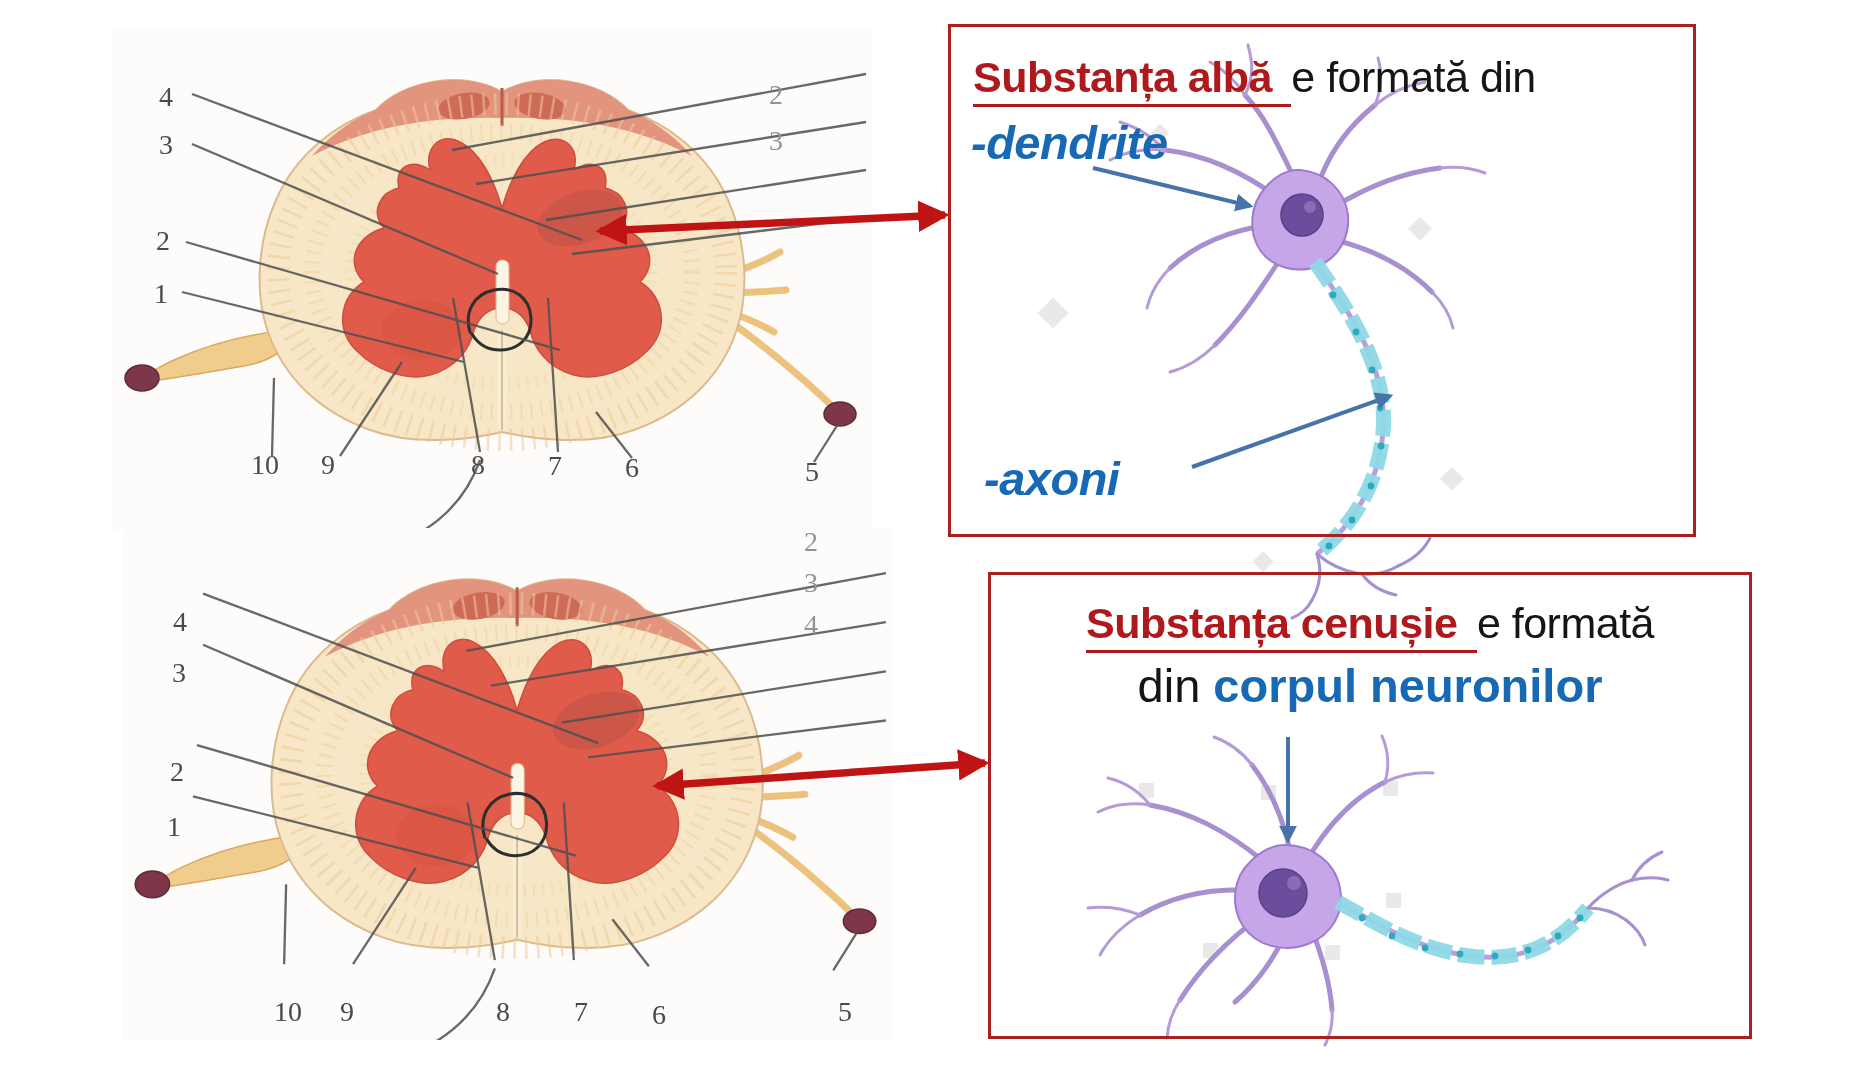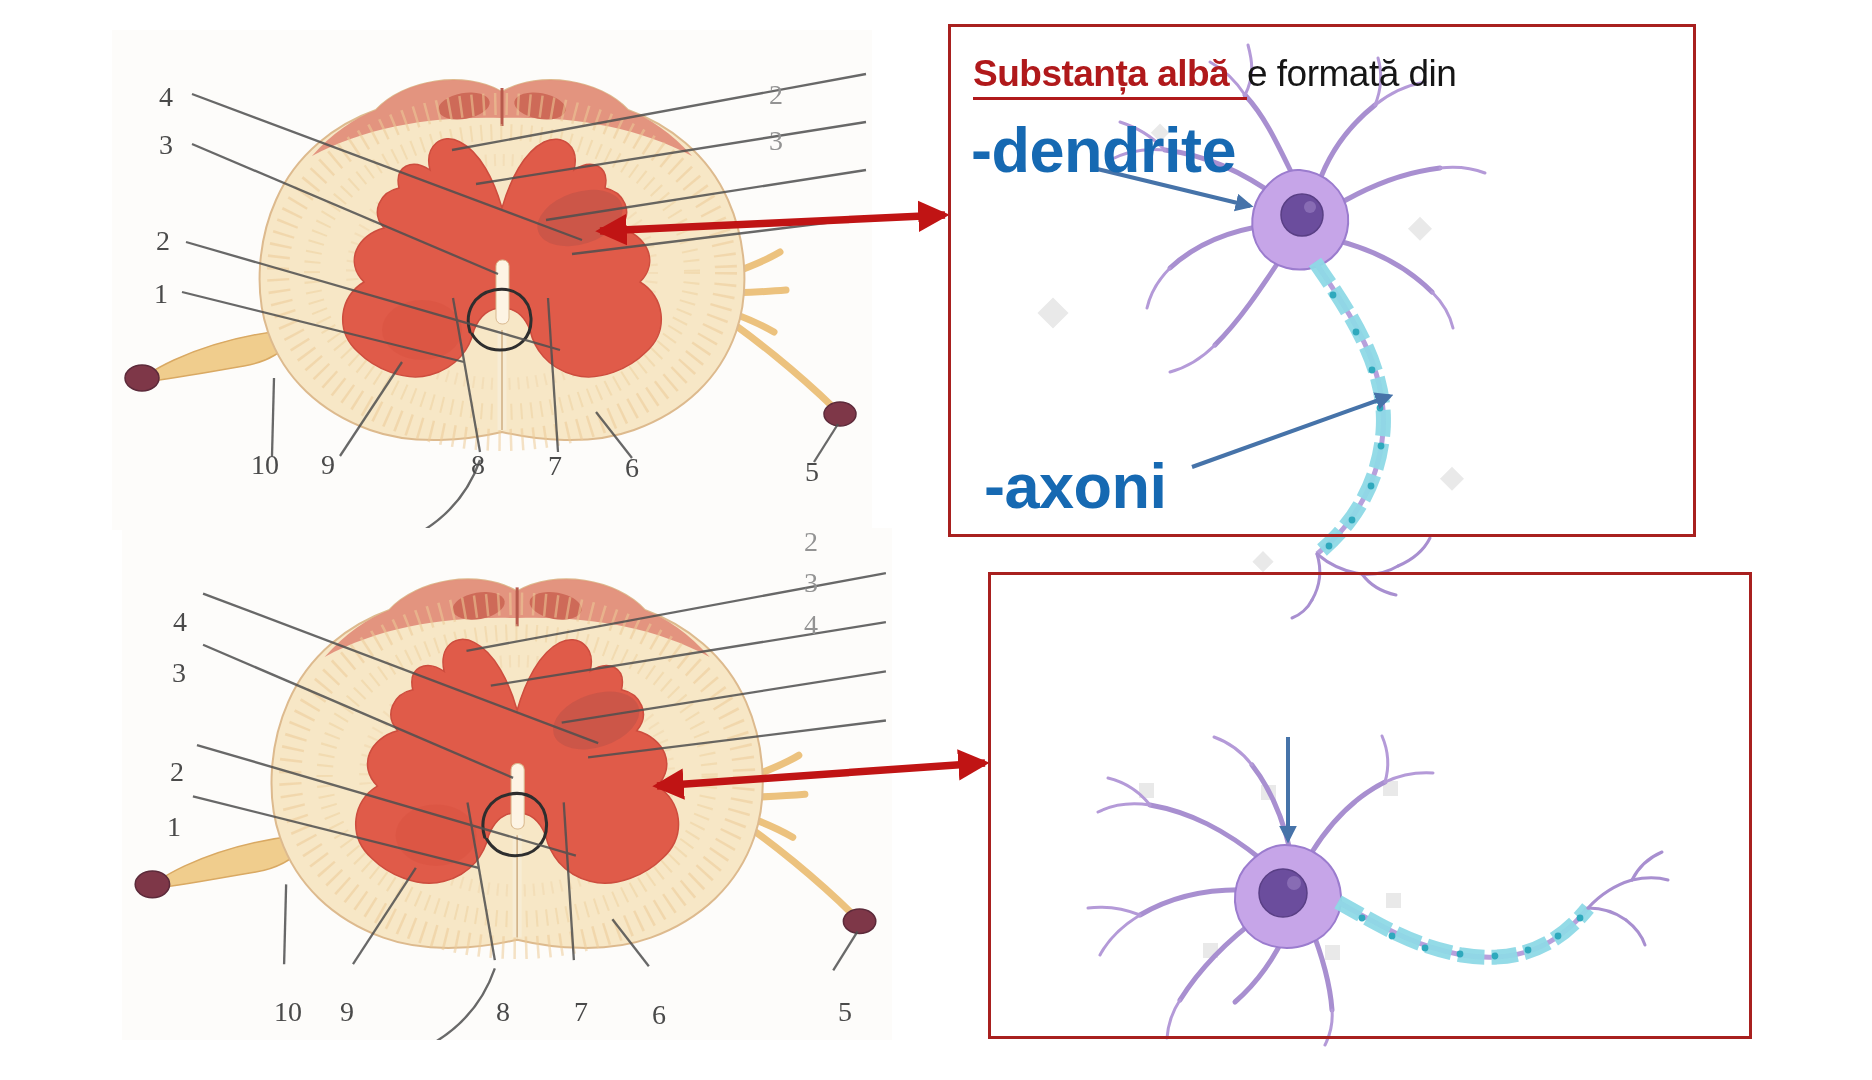--- a/index.html
+++ b/index.html
@@ -14,28 +14,28 @@
   .diagram svg{position:absolute;inset:0;width:100%;height:100%;}
   .num{position:absolute;font-family:"Liberation Serif",serif;font-size:28px;
        line-height:1;color:#4a4a4a;z-index:2;}
   .num.faint{color:#939393;}
 
   
   .infobox{position:absolute;border:3px solid var(--box-border,#a8201f);
            background:transparent;z-index:3;}
   .box-top{left:948px;top:24px;width:742px;height:507px;}
   .box-bottom{left:988px;top:572px;width:758px;height:461px;}
-  .box-title{font-size:37px;color:#151515;font-weight:500;letter-spacing:-0.5px;
+  .box-title{font-size:43px;color:#151515;font-weight:500;letter-spacing:-0.5px;
              margin:26px 0 0 22px;white-space:nowrap;}
   .box-title.center{text-align:center;margin:24px 8px 0 8px;}
   .hl-red{color:var(--highlight-red,#b0191b);font-weight:600;
           border-bottom:3px solid var(--highlight-red,#b0191b);
           padding-bottom:3px;padding-right:8px;}
-  .bullet{position:absolute;font-weight:700;font-size:63px;
-          color:var(--accent-blue,#1669b2);letter-spacing:-0.5px;line-height:1;}
+  .bullet{position:absolute;font-weight:700;font-size:47px;
+          color:var(--accent-blue,#1669b2);letter-spacing:-0.5px;line-height:1;font-style:italic;}
   .b-dendrite{left:20px;top:92px;}
   .b-axoni{left:33px;top:428px;}
   .line2{text-align:center;font-size:47px;margin-top:10px;color:#151515;
          font-weight:500;white-space:nowrap;}
   .line2 .hl-blue{color:var(--accent-blue,#1669b2);font-weight:700;}
 
   
   .layer{position:absolute;inset:0;width:1872px;height:1080px;z-index:2;
          pointer-events:none;}
   .defs-svg{position:absolute;width:0;height:0;}
@@ -138,20 +138,26 @@
 
   <div class="infobox box-top">
     <div class="box-title">
       <span class="hl-red">Substanța albă </span><span>e formată din</span>
     </div>
     <div class="bullet b-dendrite">-dendrite</div>
     <div class="bullet b-axoni">-axoni</div>
   </div>
 
   <div class="infobox box-bottom">
+    <div class="box-title center">
+      <span class="hl-red">Substanța cenușie </span><span>e formată</span>
+    </div>
+    <div class="line2">
+      <span>din </span><span class="hl-blue">corpul neuronilor</span>
+    </div>
   </div>
 
   <svg class="layer" viewBox="0 0 1872 1080">
     <defs>
       <marker id="mk-red" viewBox="0 0 10 10" refX="8.5" refY="5" markerWidth="4.2" markerHeight="4.2" orient="auto-start-reverse">
         <path d="M0,0 L10,5 L0,10 Z" fill="#c01414"></path>
       </marker>
       <marker id="mk-blue" viewBox="0 0 10 10" refX="8" refY="5" markerWidth="4.5" markerHeight="4.5" orient="auto-start-reverse">
         <path d="M0,0 L10,5 L0,10 Z" fill="#4673a9"></path>
       </marker>

